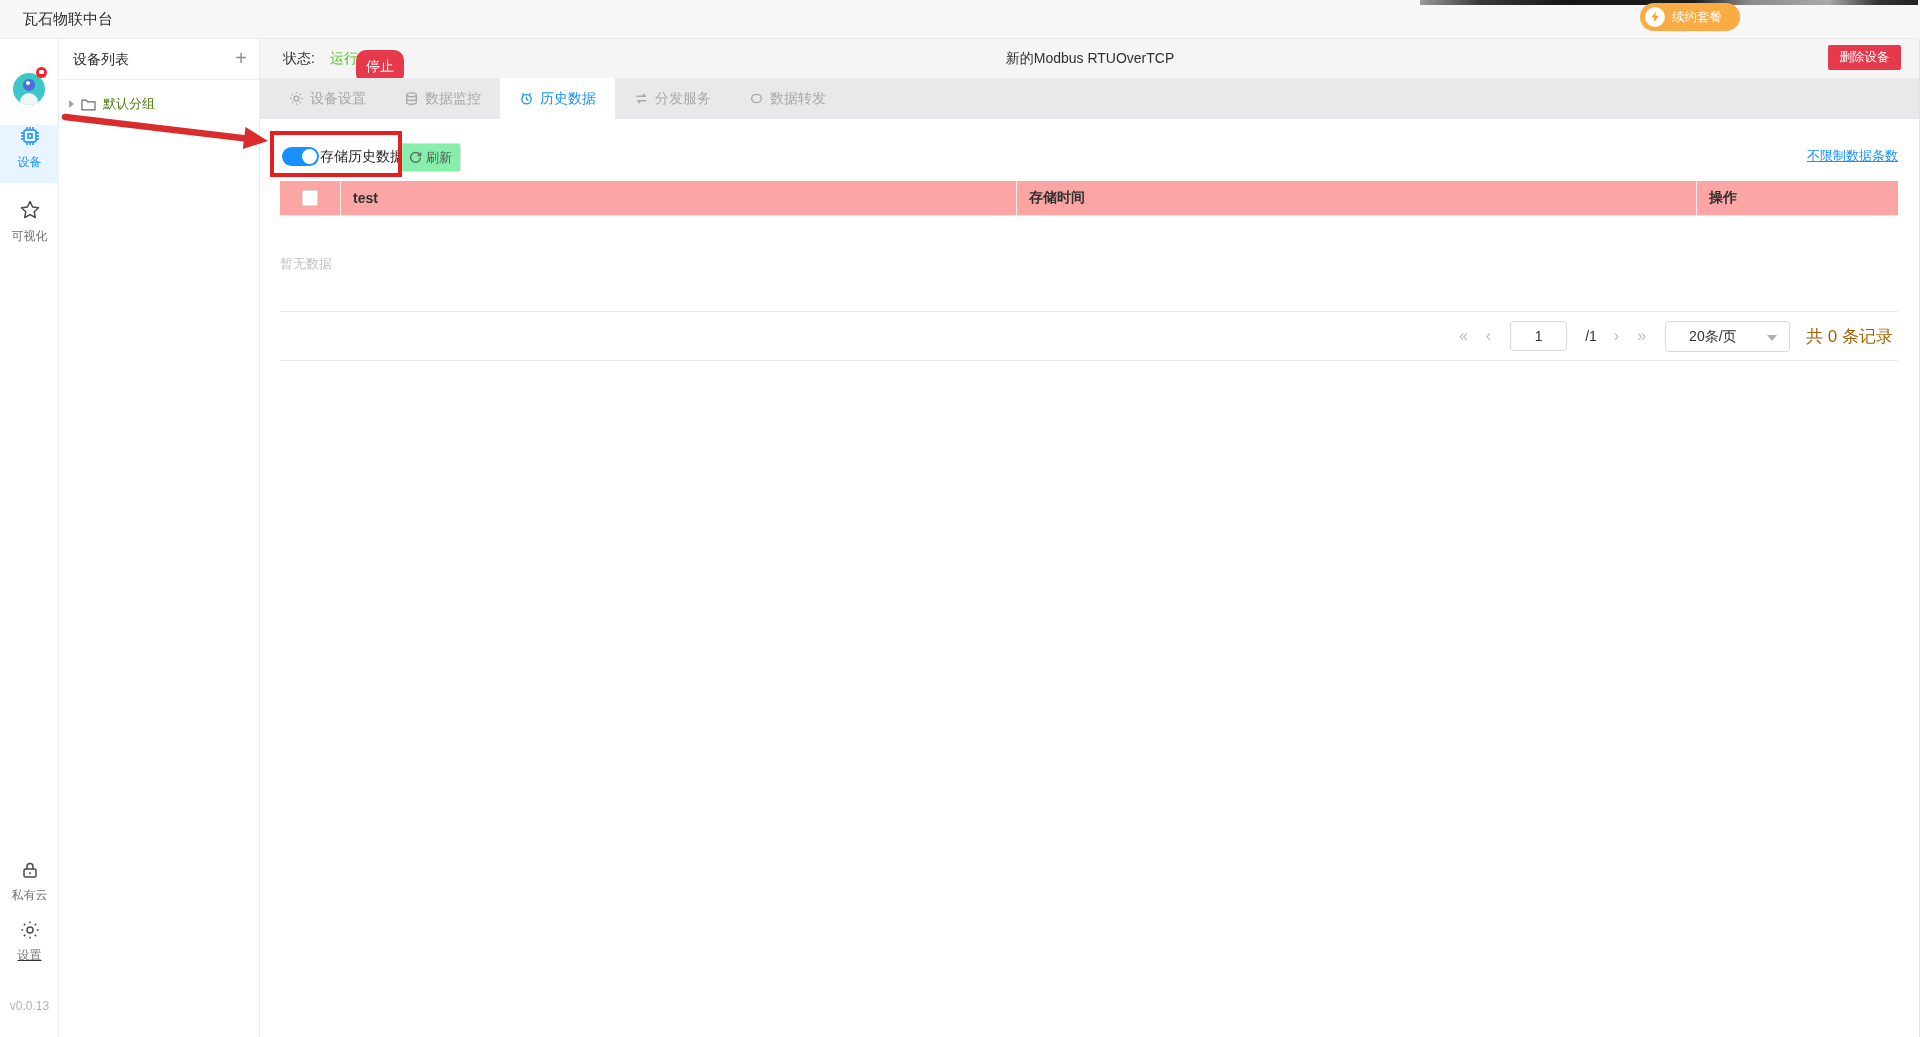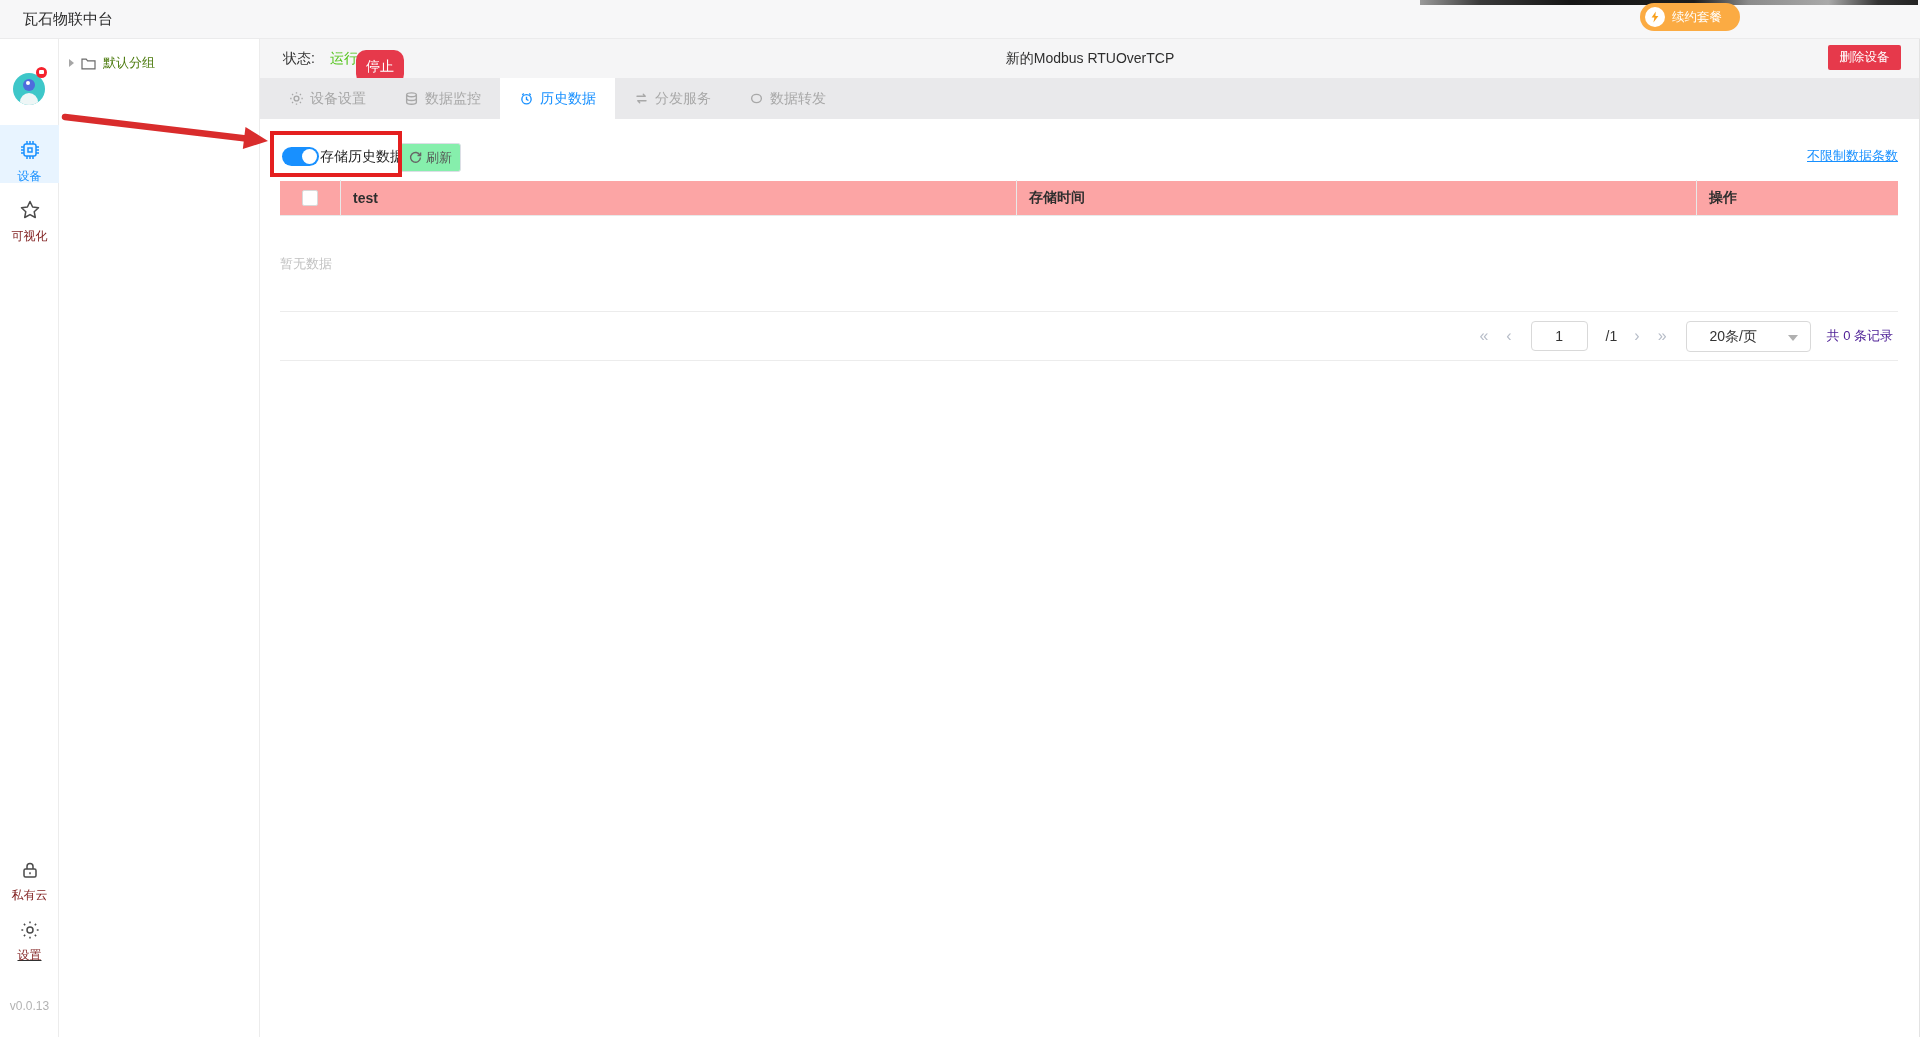--- a/index.html
+++ b/index.html
@@ -33,22 +33,22 @@
     background:#3ec7c9; overflow:hidden; cursor:pointer; }
   #avatar .head { position:absolute; left:10px; top:6px; width:12px; height:12px; border-radius:50%; background:#4f6bdd; }
   #avatar .shine { position:absolute; left:13px; top:8px; width:4px; height:4px; border-radius:50%; background:#fff; }
   #avatar .body { position:absolute; left:7px; top:20px; width:18px; height:14px; border-radius:9px 9px 0 0; background:#eef6f6; }
   #avatar-badge { position:absolute; left:36px; top:28px; width:11px; height:11px; border-radius:50%;
     background:#f5222d; z-index:3; }
   #avatar-badge::after { content:""; position:absolute; left:3px; top:3px; width:5px; height:4px;
     border-radius:1px; background:#fff; }
   .rail-item { position:absolute; left:0; width:59px; text-align:center; cursor:pointer; }
   .rail-item .ricon { display:block; margin:0 auto 3px auto; }
-  .rail-item .rlabel { display:block; font-size:12px; color:#7f1d1d; }
-  #rail-devices { top:86px; height:58px; background:#e8f4ff; padding-top:14px; }
+  .rail-item .rlabel { display:block; font-size:12px; color:#737373; }
+  #rail-devices { top:86px; height:58px; background:#e8f4ff; padding-top:0; }
   #rail-devices .rlabel { color:#1890ff; }
   #rail-vis { top:152px; padding-top:8px; }
   #rail-cloud { top:821px; }
   #rail-settings { top:881px;text-decoration:underline; }
   #rail-version { position:absolute; left:0; top:960px; width:59px; text-align:center;
     font-size:12px; color:#b3b3b3; }
 
   
   #device-panel { position:absolute; left:59px; top:39px; width:201px; height:998px;
     background:#fff; border-right:1px solid #ececec; z-index:1; }
@@ -113,21 +113,21 @@
     padding-right:5px; }
   .pg-chevron { color:#b7bdc8; font-size:16px; margin:0 9px; cursor:pointer; line-height:1; }
   #pg-input { width:57px; height:30px; border:1px solid #d9d9d9; border-radius:4px; background:#fff;
     margin:0 10px; text-align:center; line-height:28px; font-size:14px; color:#333; cursor:text; }
   #pg-slash { font-size:14px; color:#333; margin:0 8px; }
   #pg-size { position:relative; width:125px; height:31px; border:1px solid #d9d9d9; border-radius:4px;
     background:#fff; margin:0 10px; line-height:29px; font-size:14px; color:#333;
     padding-left:23px; cursor:pointer; }
   #pg-size .caret-down { position:absolute; right:12px; top:13px; width:0; height:0;
     border-left:5px solid transparent; border-right:5px solid transparent; border-top:6px solid #b0b0b0; }
-  #pg-total { font-size:13px; color:#4c1d95; margin-left:6px; }
+  #pg-total { font-size:17px; color:#a16207; margin-left:6px; }
 
   
   #annotation { position:absolute; left:0; top:0; width:1920px; height:1037px;
     pointer-events:none; z-index:50; }
   #anno-box { position:absolute; left:270px; top:131px; width:132px; height:46px;
     border:4px solid #e41f1f; }
   #win-right-edge { position:absolute; right:0; top:0; width:1px; height:1037px; background:#e3e3e3; }
 </style>
 </head>
 <body>
@@ -203,20 +203,24 @@
         <path d="M10 3.2V1.4 M10 18.6v-1.8 M16.8 10h1.8 M1.4 10h1.8 M14.8 5.2l1.3-1.3 M3.9 16.1l1.3-1.3 M14.8 14.8l1.3 1.3 M3.9 3.9l1.3 1.3"></path>
       </svg>
     </span>
     <span class="rlabel">设置</span>
   </div>
 
   <div id="rail-version">v0.0.13</div>
 </div>
 
 <div id="device-panel">
+  <div id="dp-header">
+    <span id="dp-title">设备列表</span>
+    <span id="dp-add">+</span>
+  </div>
   <div class="dp-group">
     <span class="caret-right"></span>
     <svg width="15" height="13" viewBox="0 0 15 13" fill="none" stroke="#6a6a6a" stroke-width="1.2">
       <path d="M1 2.2h4.2l1.4 1.6H14v8H1z"></path>
     </svg>
     <span class="glabel">默认分组</span>
   </div>
 </div>
 
 <div id="main">

